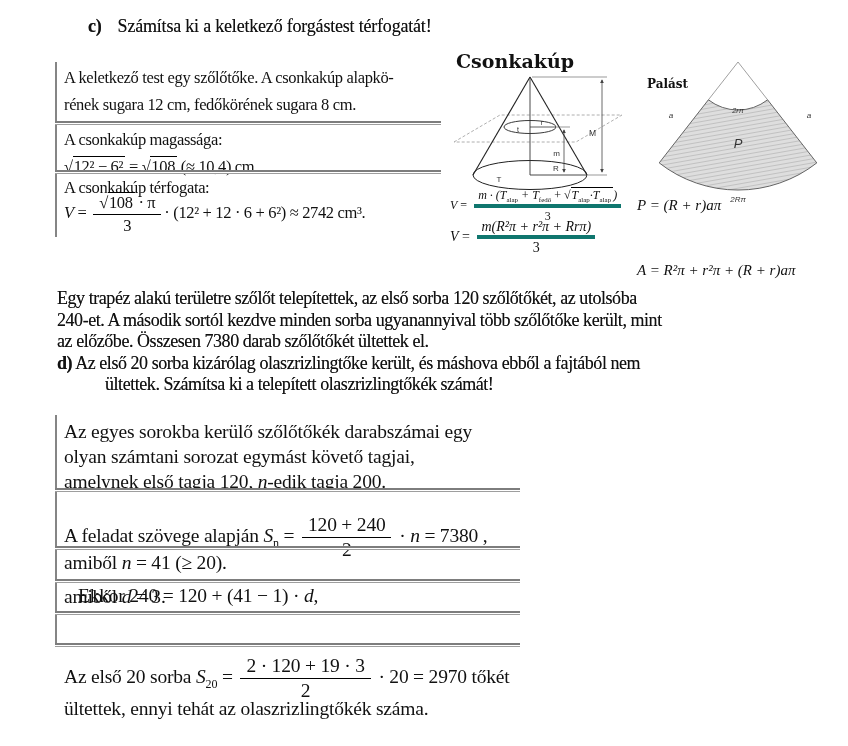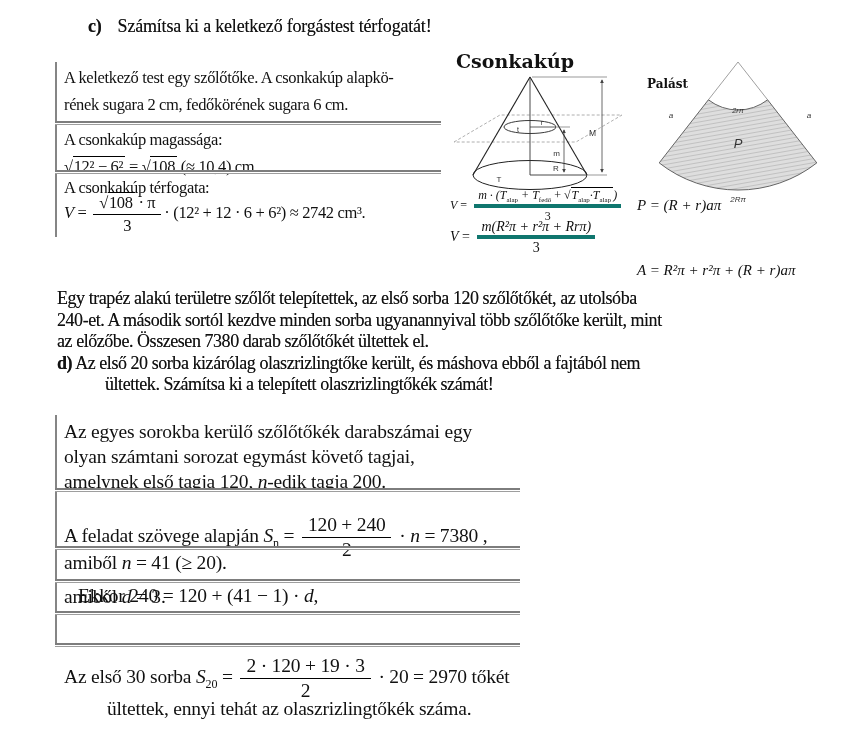--- a/index.html
+++ b/index.html
@@ -43,21 +43,21 @@
 <div id="page">
 
   <div class="abs title ink" style="left:88px;top:16px;">
     <span class="lbl">c)</span><span>Számítsa ki a keletkező forgástest térfogatát!</span>
   </div>
 
   <div class="abs vline" style="left:55px;top:62px;height:175px;"></div>
 
   <div class="abs box1-text" style="left:64px;top:64px;">
     <div>A keletkező test egy szőlőtőke. A csonkakúp alapkö-</div>
-    <div>rének sugara 2 cm, fedőkörének sugara 6 cm.</div>
+    <div>rének sugara 12 cm, fedőkörének sugara 8 cm.</div>
   </div>
 
   <div class="abs sep" style="left:55px;top:121px;width:386px;"></div>
 
   <div class="abs box1-text" style="left:64px;top:126px;">
     <div>A csonkakúp magassága:</div>
     <div class="math">
       <span class="sqrt">√<span class="bar">12² − 6²</span></span><span> = </span><span class="sqrt">√<span class="bar">108</span></span><span>  (≈ 10,4) cm.</span>
     </div>
   </div>
@@ -174,18 +174,18 @@
 
   <div class="abs sep" style="left:55px;top:611px;width:465px;"></div>
 
   <div class="abs box2-text" style="left:64px;top:586px;">
     <span>amiből </span><i>d</i><span> = 3.</span>
   </div>
 
   <div class="abs sep" style="left:55px;top:643px;width:465px;"></div>
 
   <div class="abs box2-text math" style="left:64px;top:655px;">
-    <span>Az első 30 sorba </span><i>S</i><sub>20</sub><span> = </span><span class="frac"><span class="num">2 · 120 + 19 · 3</span><span class="den">2</span></span><span> · 20 = 2970  </span><span>tőkét</span>
+    <span>Az első 20 sorba </span><i>S</i><sub>20</sub><span> = </span><span class="frac"><span class="num">2 · 120 + 19 · 3</span><span class="den">2</span></span><span> · 20 = 2970  </span><span>tőkét</span>
   </div>
 
-  <div class="abs box2-text" style="left:64px;top:698px;margin-left:43px;">ültettek, ennyi tehát az olaszrizlingtőkék száma.</div>
+  <div class="abs box2-text" style="left:64px;top:698px;">ültettek, ennyi tehát az olaszrizlingtőkék száma.</div>
 
 </div>
 
 </body></html>

